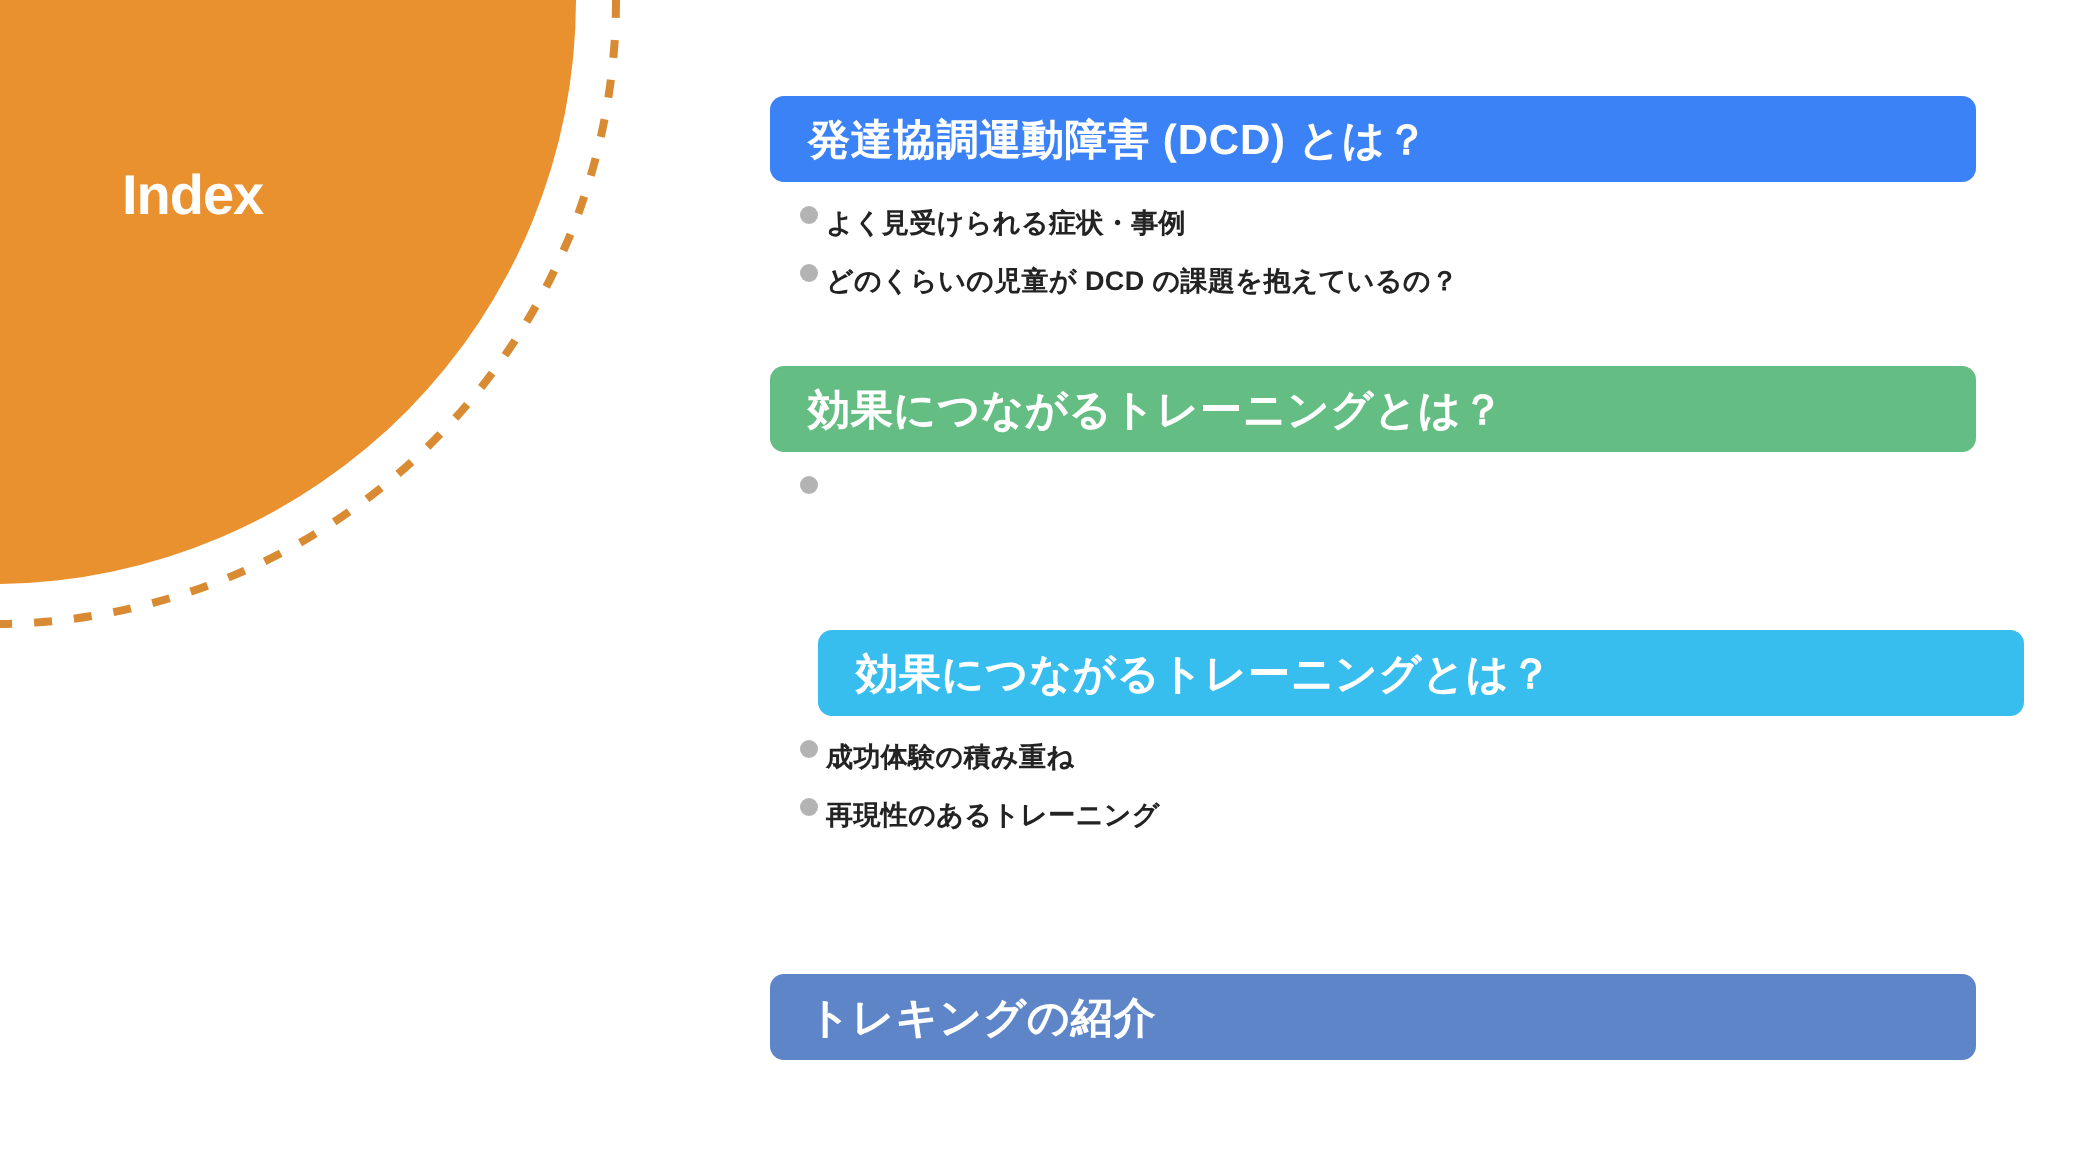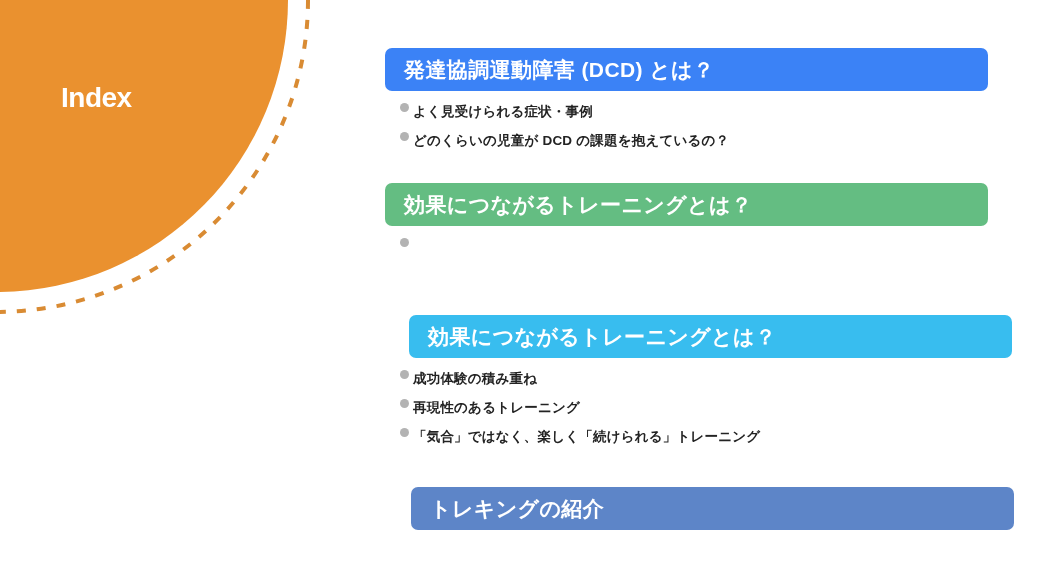--- a/index.html
+++ b/index.html
@@ -143,25 +143,21 @@
       <div class="section-header" style="background:#38bdef;margin-left:24px;">効果につながるトレーニングとは？</div>
       <ul class="bullet-list">
         <li class="bullet-item">
           <span class="bullet-dot"></span>
           <span>成功体験の積み重ね</span>
         </li>
         <li class="bullet-item">
           <span class="bullet-dot"></span>
           <span>再現性のあるトレーニング</span>
         </li>
-        <li class="bullet-item">
-          <span class="bullet-dot"></span>
-          <span>「気合」ではなく、楽しく「続けられる」トレーニング</span>
-        </li>
       </ul>
     </div>
 
-    <div class="section" style="top:487px;margin-left:26px;">
+    <div class="section" style="top:487px;">
       <div class="section-header" style="background:#5d85c8;">トレキングの紹介</div>
     </div>
 
   </div>
 </div>
 
 </body></html>

